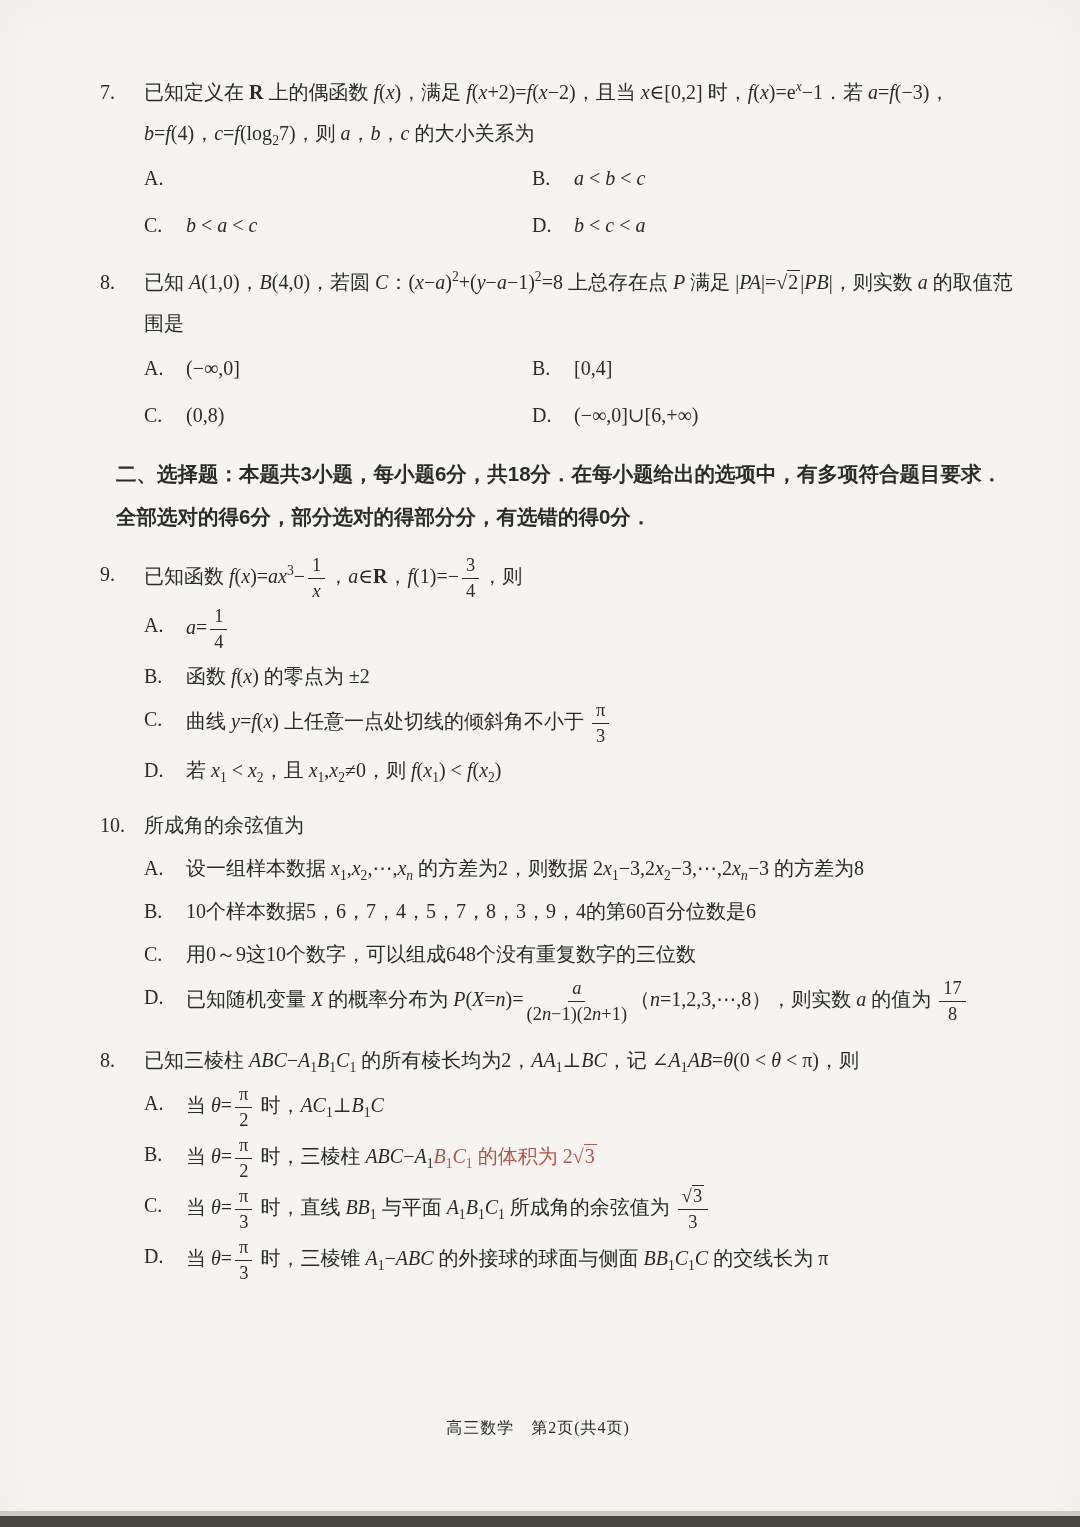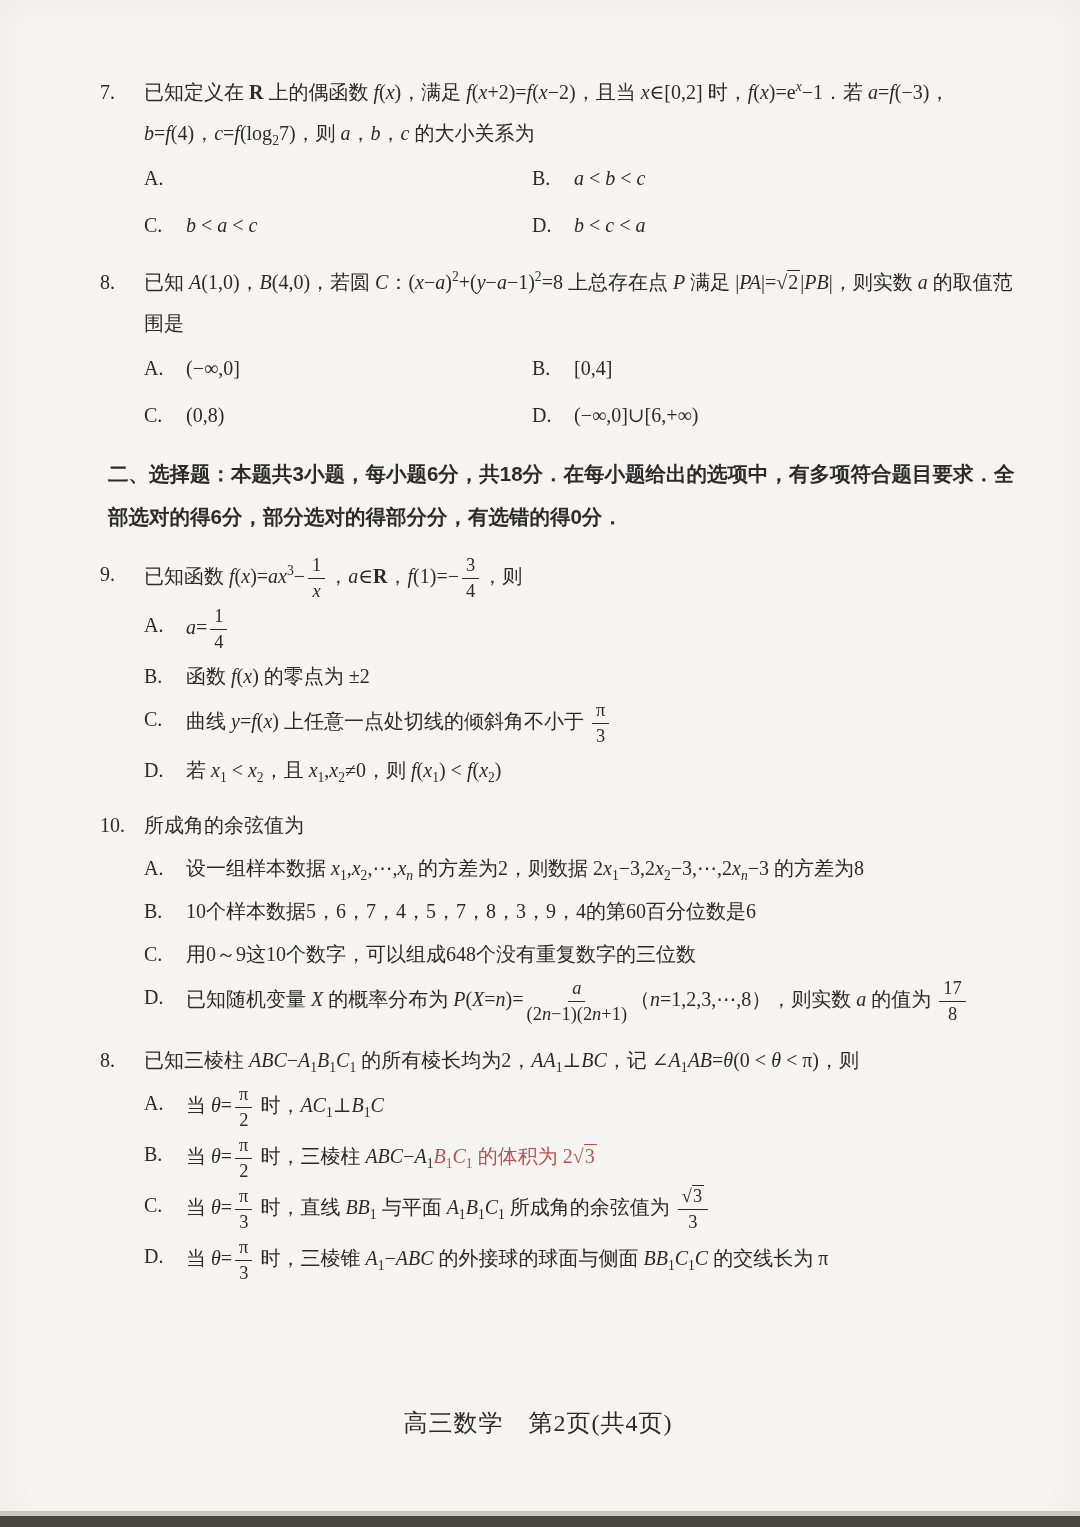--- a/index.html
+++ b/index.html
@@ -36,21 +36,21 @@
     margin:4px 0 6px 44px;
     row-gap:4px;
   }
   .options-1col{margin:2px 0 4px 44px;}
   .option{display:flex;line-height:2.05;align-items:flex-start;margin-bottom:2px;}
   .opt-label{flex:0 0 42px;}
   .opt-text{flex:1;}
   .section-header{
     font-weight:bold;
     line-height:2.1;
-    margin:10px 0 16px 8px;
+    margin:10px 0 16px 16px;
     font-size:20.5px;
     font-family:"Liberation Sans","DejaVu Sans",sans-serif;
   }
   
   i{font-style:italic;}
   sub,sup{font-size:0.68em;line-height:0;}
   .frac{
     display:inline-flex;
     flex-direction:column;
     align-items:center;
@@ -63,21 +63,21 @@
   .frac .num{border-bottom:1.5px solid currentColor;padding:0 4px 1px;display:block;}
   .frac .den{padding-top:1px;display:block;}
   .sqrt{white-space:nowrap;}
   .sqrt .rad{border-top:1.2px solid currentColor;padding:0 2px 0 1px;}
   .red{color:var(--accent-red);}
   .footer{
     position:absolute;
     left:0;right:4px;
     bottom:88px;
     text-align:center;
-    font-size:24px;
+    font-size:16px;
     letter-spacing:1px;
   }
   .scan-bottom-bar{
     position:absolute;
     left:0;right:0;bottom:0;
     height:11px;
     background:var(--scanbar);
   }
   .scan-edge{
     position:absolute;

